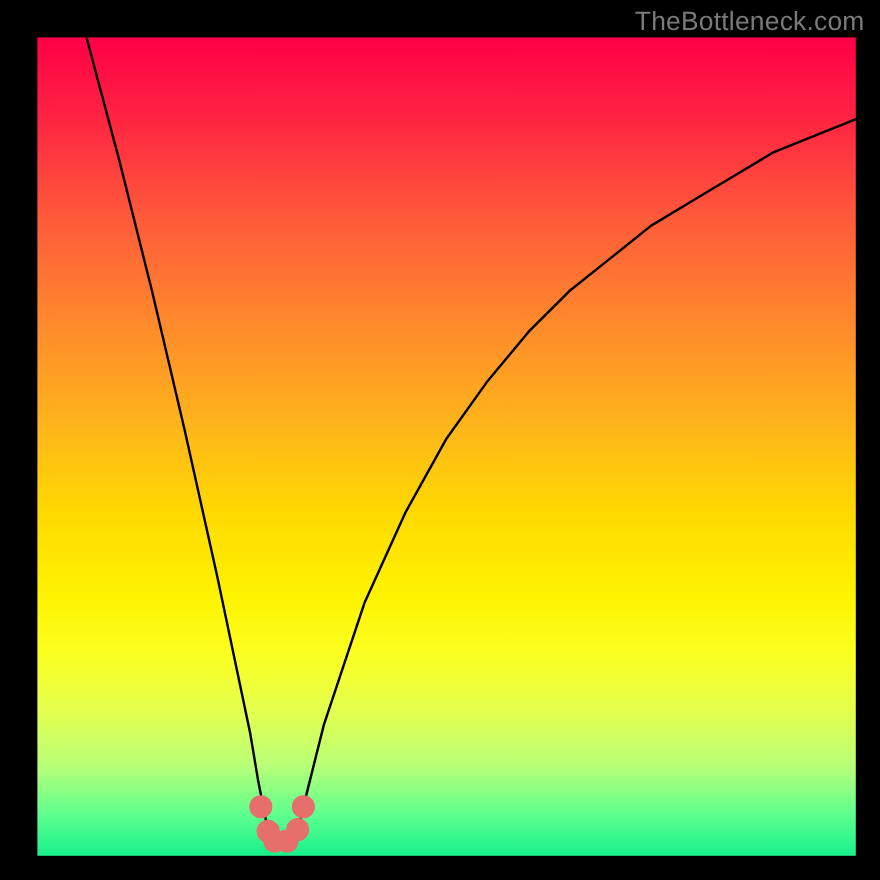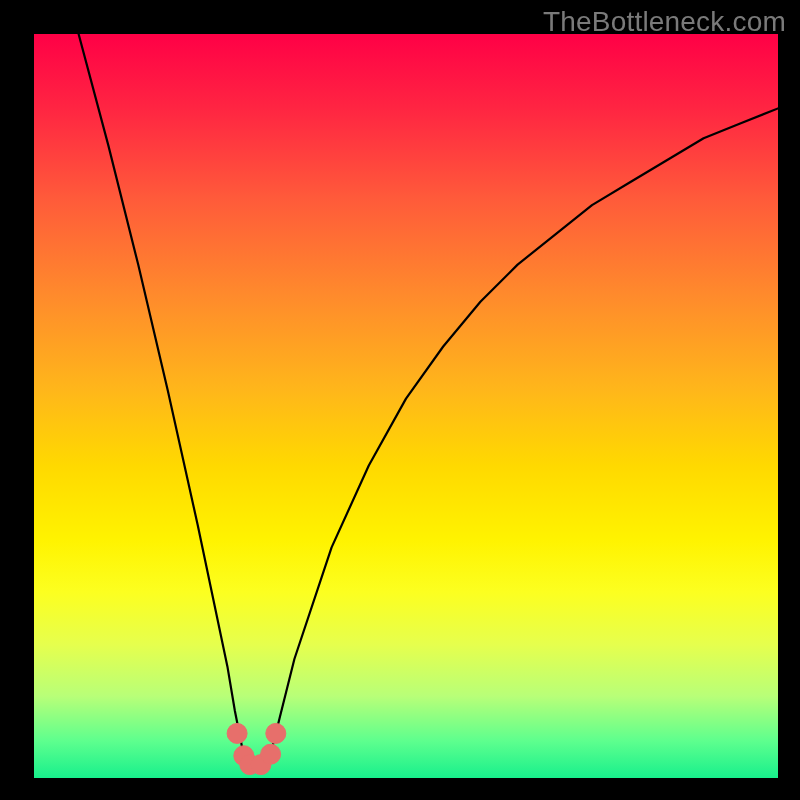--- a/index.html
+++ b/index.html
@@ -39,21 +39,21 @@
       #b8ff78 89%,
       #5eff8e 95%,
       #18f08c 100%
     );
   }
   .watermark {
     position: absolute;
     top: 6px;
     right: 14px;
     color: #7a7a7a;
-    font-size: 28px;
+    font-size: 24px;
     font-weight: 500;
     letter-spacing: 0.2px;
     pointer-events: none;
   }
   svg.overlay {
     position: absolute;
     left: 0;
     top: 0;
     width: 744px;
     height: 744px;

